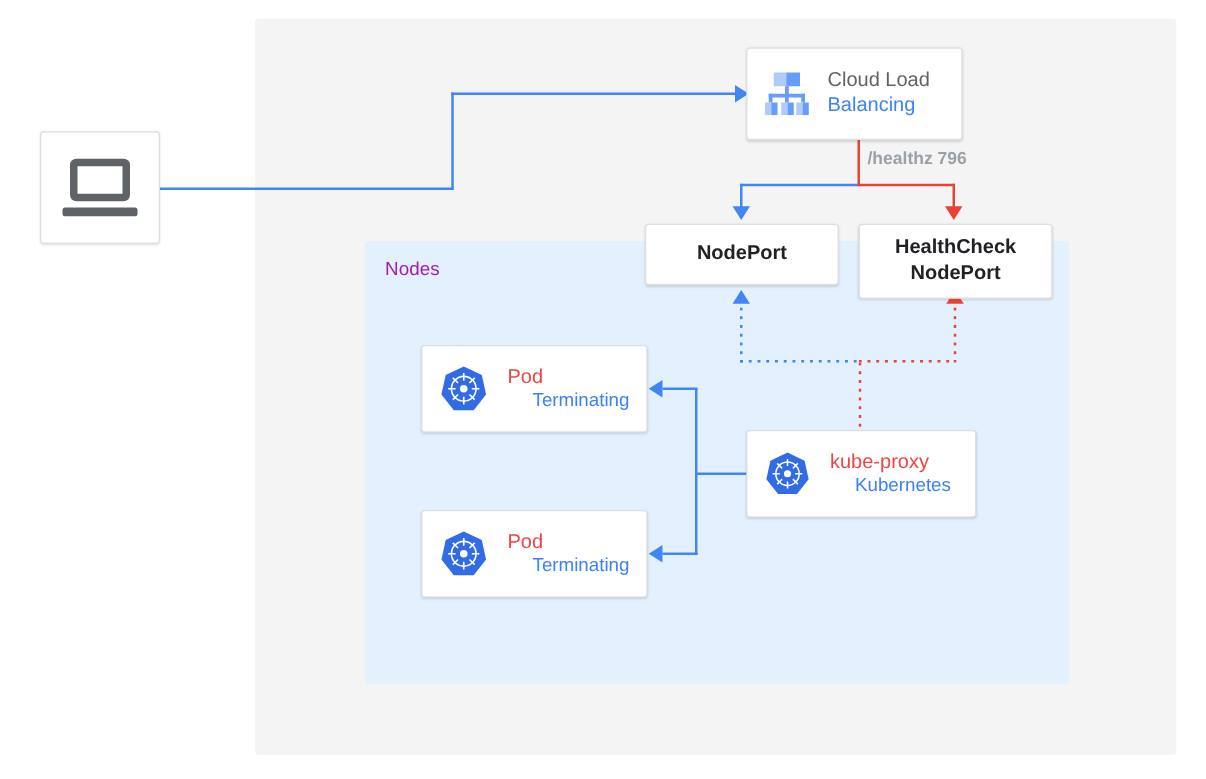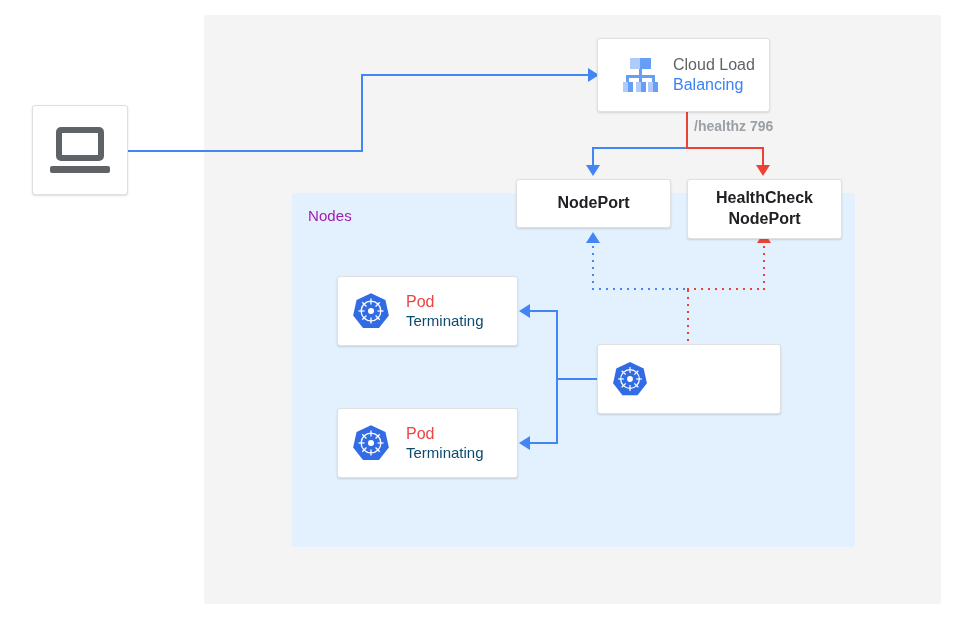--- a/index.html
+++ b/index.html
@@ -49,35 +49,36 @@
   .card.centered { justify-content: center; }
 
   .card-texts { display: flex; flex-direction: column; line-height: 1.25; }
   .card-title {
     font-size: 16px;
     color: #ef4444;
     white-space: nowrap;
   }
   .card-sub {
     font-size: 15px;
-    color: #0c4a6e;
+    color: #3b82f6;
     white-space: nowrap;
+    margin-left: 20px;
   }
   .card-bold {
     font-size: 16px;
     font-weight: bold;
     color: #202124;
     text-align: center;
     line-height: 1.3;
     white-space: pre-line;
   }
 
   
   .box-client   { left: 32px;  top: 105px; width: 96px;  height: 90px; }
-  .box-clb      { left: 597px; top: 38px;  width: 173px; height: 74px; padding-left: 23px; gap: 14px; }
+  .box-clb      { left: 597px; top: 38px;  width: 173px; height: 74px; padding-left: 12px; gap: 14px; }
   .box-nodeport { left: 516px; top: 179px; width: 155px; height: 49px; }
   .box-hcnp     { left: 687px; top: 179px; width: 155px; height: 60px; }
   .box-pod1     { left: 337px; top: 276px; width: 181px; height: 70px; padding-left: 14px; gap: 16px; }
   .box-pod2     { left: 337px; top: 408px; width: 181px; height: 70px; padding-left: 14px; gap: 16px; }
   .box-kproxy   { left: 597px; top: 344px; width: 184px; height: 70px; padding-left: 14px; gap: 16px; }
 
   
   .laptop { width: 60px; height: 46px; position: relative; margin: 0 auto; }
   .laptop .screen {
     position: absolute; left: 6px; top: 0;
@@ -273,15 +274,19 @@
         <line x1="50" y1="17" x2="50" y2="33"></line>
         <line x1="50" y1="67" x2="50" y2="83"></line>
         <line x1="17" y1="50" x2="33" y2="50"></line>
         <line x1="67" y1="50" x2="83" y2="50"></line>
         <line x1="27" y1="27" x2="38" y2="38"></line>
         <line x1="62" y1="62" x2="73" y2="73"></line>
         <line x1="73" y1="27" x2="62" y2="38"></line>
         <line x1="38" y1="62" x2="27" y2="73"></line>
       </g>
     </svg>
+    <div class="card-texts">
+      <div class="card-title">kube-proxy</div>
+      <div class="card-sub">Kubernetes</div>
+    </div>
   </div>
 
 </div>
 
 </body></html>

